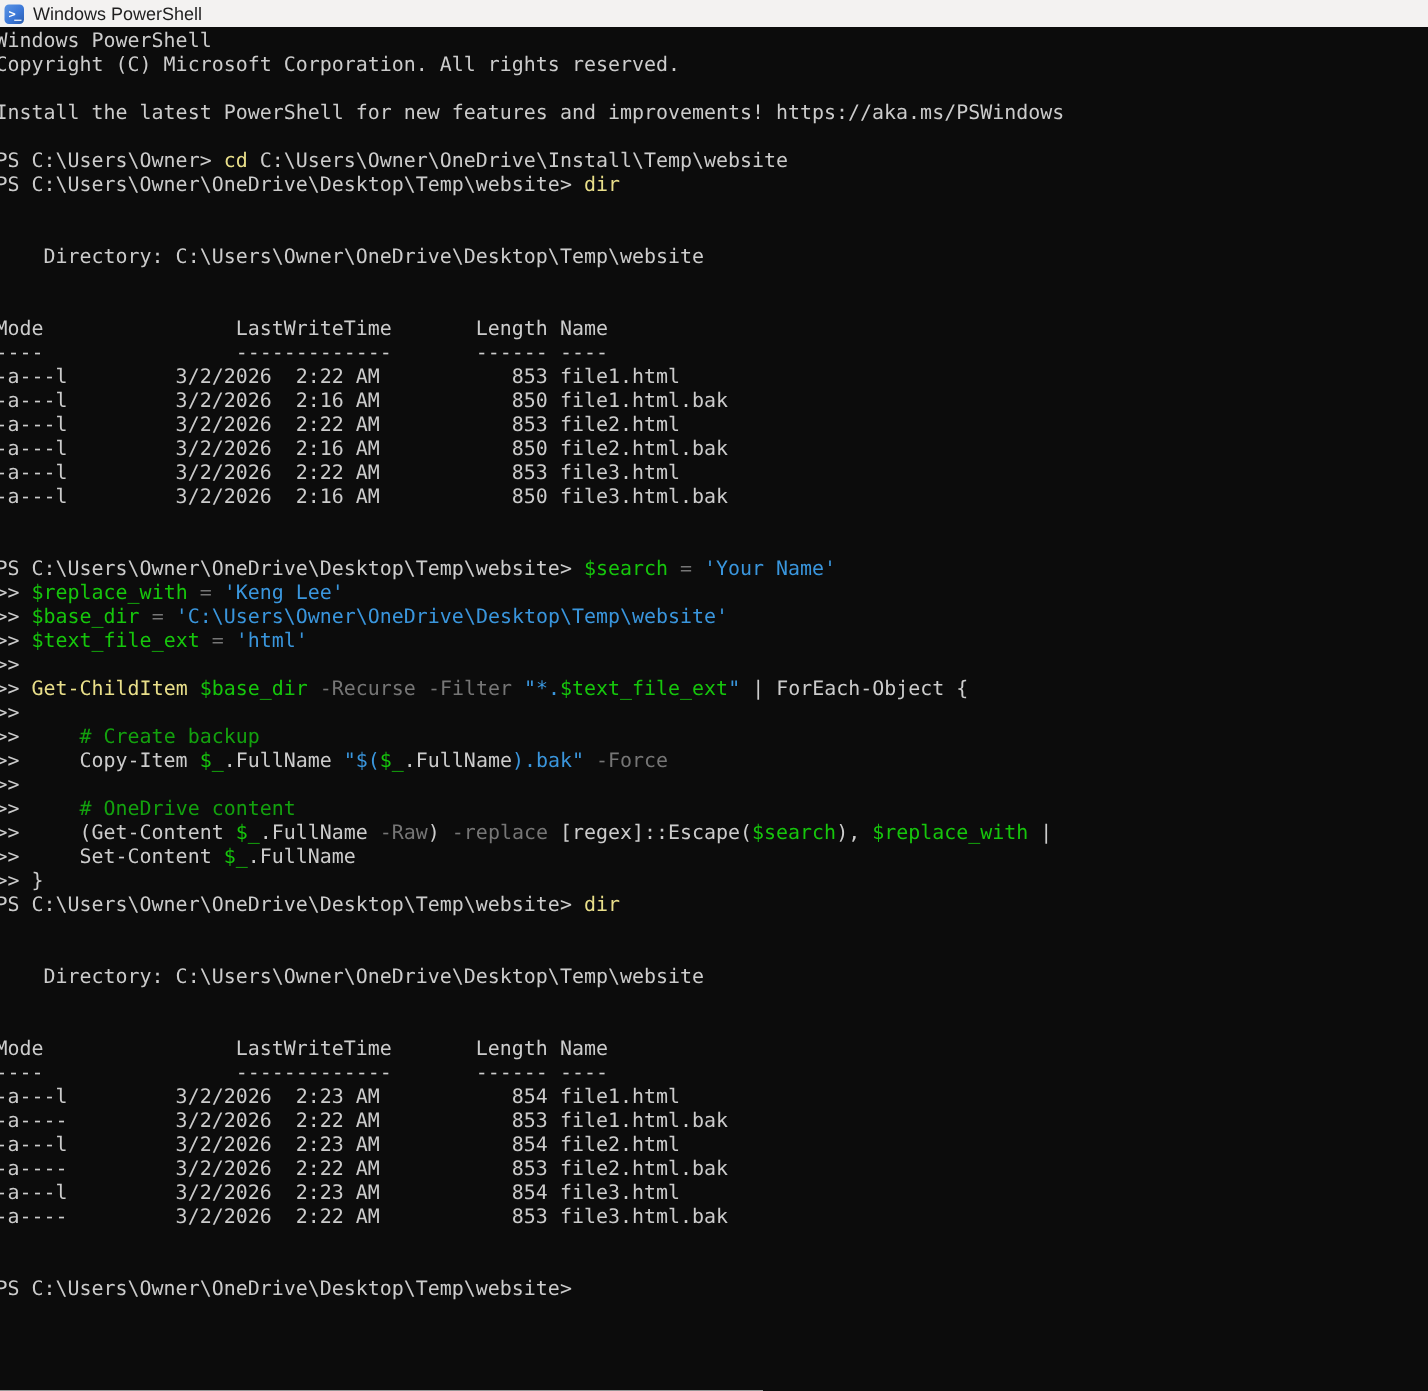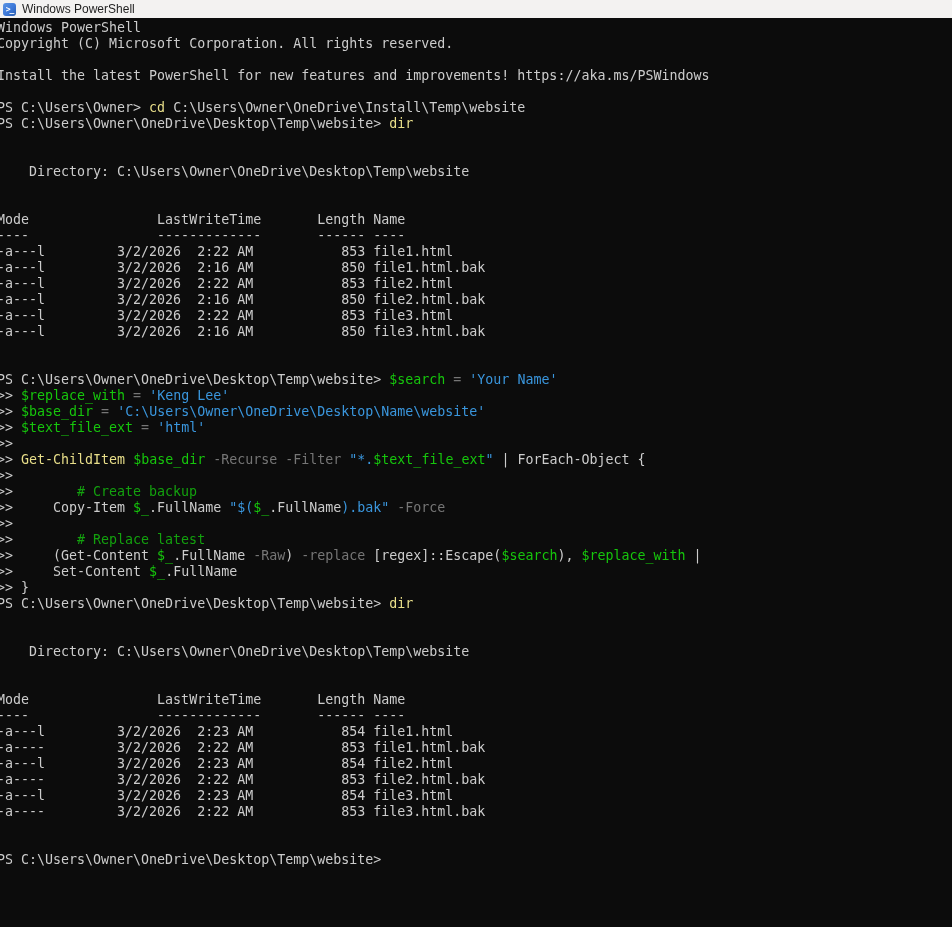--- a/index.html
+++ b/index.html
@@ -28,21 +28,21 @@
     padding-top:2px;
     font-family:"DejaVu Sans Mono","Liberation Mono",monospace;
     font-size:13.3px;line-height:16px;
     color:var(--foreground,#cccccc);
   }
   .tline{height:16px;white-space:pre;}
   .c-fg {color:var(--foreground,#cccccc);}
   .c-cmd{color:var(--command-yellow,#e9df8a);}
   .c-var{color:var(--variable-green,#16c60c);}
   .c-str{color:var(--string-cyan,#3a96dd);}
-  .c-com{color:var(--comment-green,#13a10e);margin-left:24px;}
+  .c-com{color:var(--comment-green,#13a10e);}
   .c-op {color:var(--operator-gray,#767676);}
 </style>
 </head>
 <body>
 
 <div class="window">
   <div class="titlebar">
     <div class="ps-icon">&gt;_</div>
     <span class="title-text">Windows PowerShell</span>
   </div>
@@ -64,29 +64,29 @@
       <div class="tline"><span class="c-fg">-a---l         3/2/2026  2:22 AM           853 file1.html</span></div>
       <div class="tline"><span class="c-fg">-a---l         3/2/2026  2:16 AM           850 file1.html.bak</span></div>
       <div class="tline"><span class="c-fg">-a---l         3/2/2026  2:22 AM           853 file2.html</span></div>
       <div class="tline"><span class="c-fg">-a---l         3/2/2026  2:16 AM           850 file2.html.bak</span></div>
       <div class="tline"><span class="c-fg">-a---l         3/2/2026  2:22 AM           853 file3.html</span></div>
       <div class="tline"><span class="c-fg">-a---l         3/2/2026  2:16 AM           850 file3.html.bak</span></div>
       <div class="tline"></div>
       <div class="tline"></div>
       <div class="tline"><span class="c-fg">PS C:\Users\Owner\OneDrive\Desktop\Temp\website&gt; </span><span class="c-var">$search</span><span class="c-op"> = </span><span class="c-str">'Your Name'</span></div>
       <div class="tline"><span class="c-fg">&gt;&gt; </span><span class="c-var">$replace_with</span><span class="c-op"> = </span><span class="c-str">'Keng Lee'</span></div>
-      <div class="tline"><span class="c-fg">&gt;&gt; </span><span class="c-var">$base_dir</span><span class="c-op"> = </span><span class="c-str">'C:\Users\Owner\OneDrive\Desktop\Name\website'</span></div>
+      <div class="tline"><span class="c-fg">&gt;&gt; </span><span class="c-var">$base_dir</span><span class="c-op"> = </span><span class="c-str">'C:\Users\Owner\OneDrive\Desktop\Temp\website'</span></div>
       <div class="tline"><span class="c-fg">&gt;&gt; </span><span class="c-var">$text_file_ext</span><span class="c-op"> = </span><span class="c-str">'html'</span></div>
       <div class="tline"><span class="c-fg">&gt;&gt;</span></div>
       <div class="tline"><span class="c-fg">&gt;&gt; </span><span class="c-cmd">Get-ChildItem</span><span class="c-fg"> </span><span class="c-var">$base_dir</span><span class="c-fg"> </span><span class="c-op">-Recurse -Filter</span><span class="c-fg"> </span><span class="c-str">"*.</span><span class="c-var">$text_file_ext</span><span class="c-str">"</span><span class="c-fg"> | ForEach-Object {</span></div>
       <div class="tline"><span class="c-fg">&gt;&gt;</span></div>
       <div class="tline"><span class="c-fg">&gt;&gt;     </span><span class="c-com"># Create backup</span></div>
       <div class="tline"><span class="c-fg">&gt;&gt;     Copy-Item </span><span class="c-var">$_</span><span class="c-fg">.FullName </span><span class="c-str">"$(</span><span class="c-var">$_</span><span class="c-fg">.FullName</span><span class="c-str">).bak"</span><span class="c-fg"> </span><span class="c-op">-Force</span></div>
       <div class="tline"><span class="c-fg">&gt;&gt;</span></div>
-      <div class="tline"><span class="c-fg">&gt;&gt;     </span><span class="c-com"># Replace latest</span></div>
+      <div class="tline"><span class="c-fg">&gt;&gt;     </span><span class="c-com"># OneDrive content</span></div>
       <div class="tline"><span class="c-fg">&gt;&gt;     (Get-Content </span><span class="c-var">$_</span><span class="c-fg">.FullName </span><span class="c-op">-Raw</span><span class="c-fg">) </span><span class="c-op">-replace</span><span class="c-fg"> [regex]::Escape(</span><span class="c-var">$search</span><span class="c-fg">), </span><span class="c-var">$replace_with</span><span class="c-fg"> |</span></div>
       <div class="tline"><span class="c-fg">&gt;&gt;     Set-Content </span><span class="c-var">$_</span><span class="c-fg">.FullName</span></div>
       <div class="tline"><span class="c-fg">&gt;&gt; }</span></div>
       <div class="tline"><span class="c-fg">PS C:\Users\Owner\OneDrive\Desktop\Temp\website&gt; </span><span class="c-cmd">dir</span></div>
       <div class="tline"></div>
       <div class="tline"></div>
       <div class="tline"><span class="c-fg">    Directory: C:\Users\Owner\OneDrive\Desktop\Temp\website</span></div>
       <div class="tline"></div>
       <div class="tline"></div>
       <div class="tline"><span class="c-fg">Mode                LastWriteTime       Length Name</span></div>

